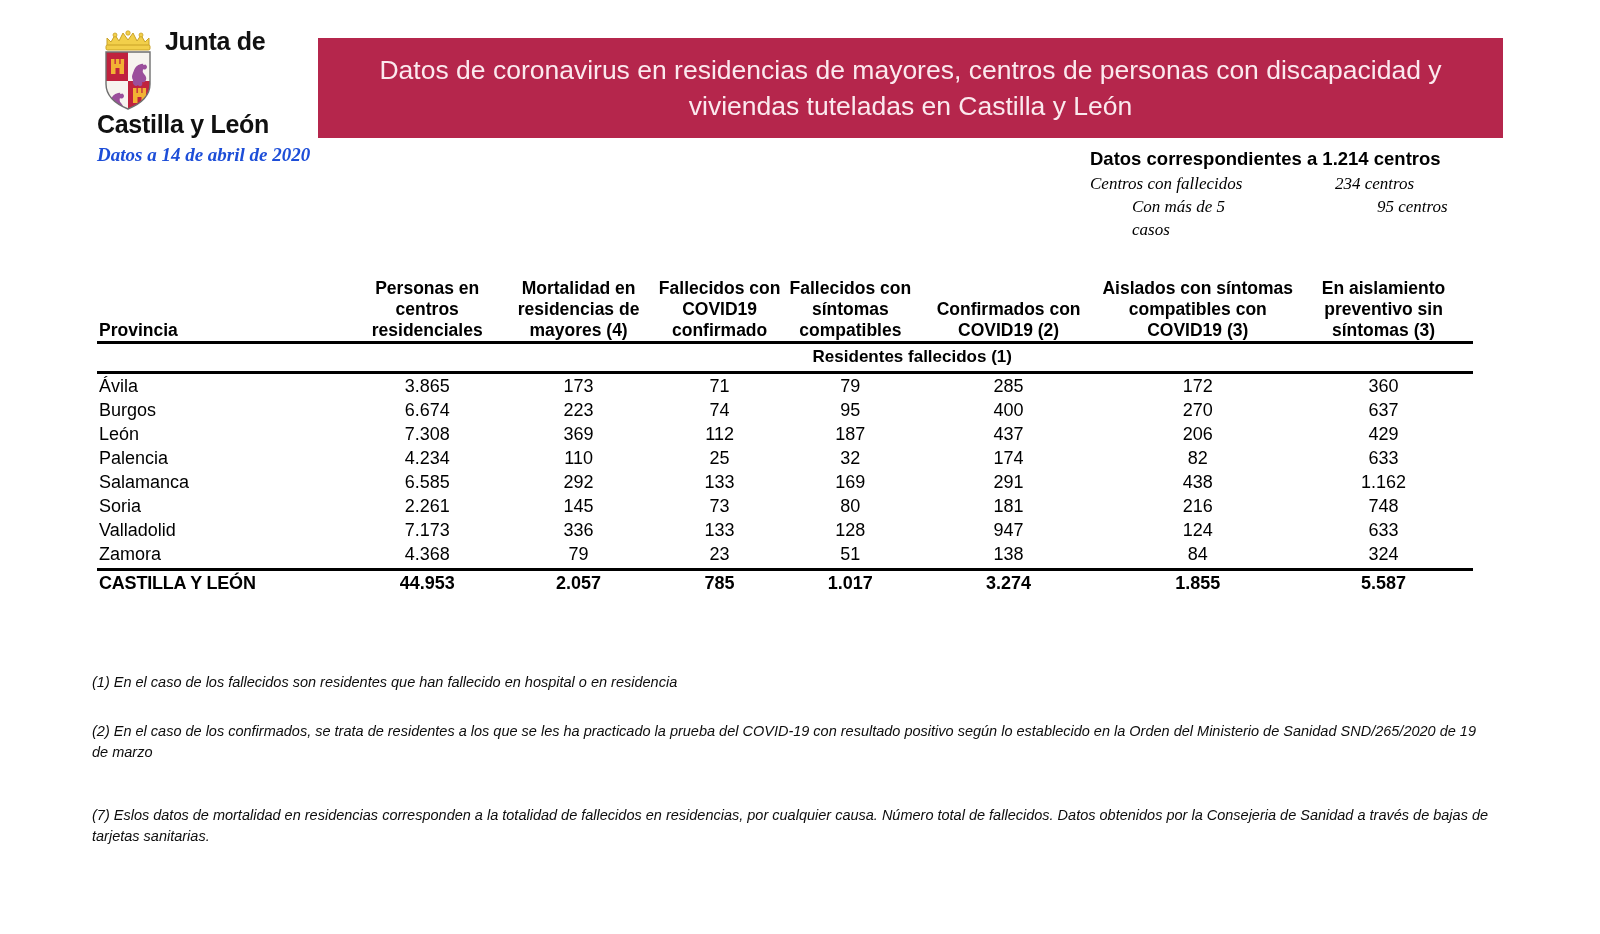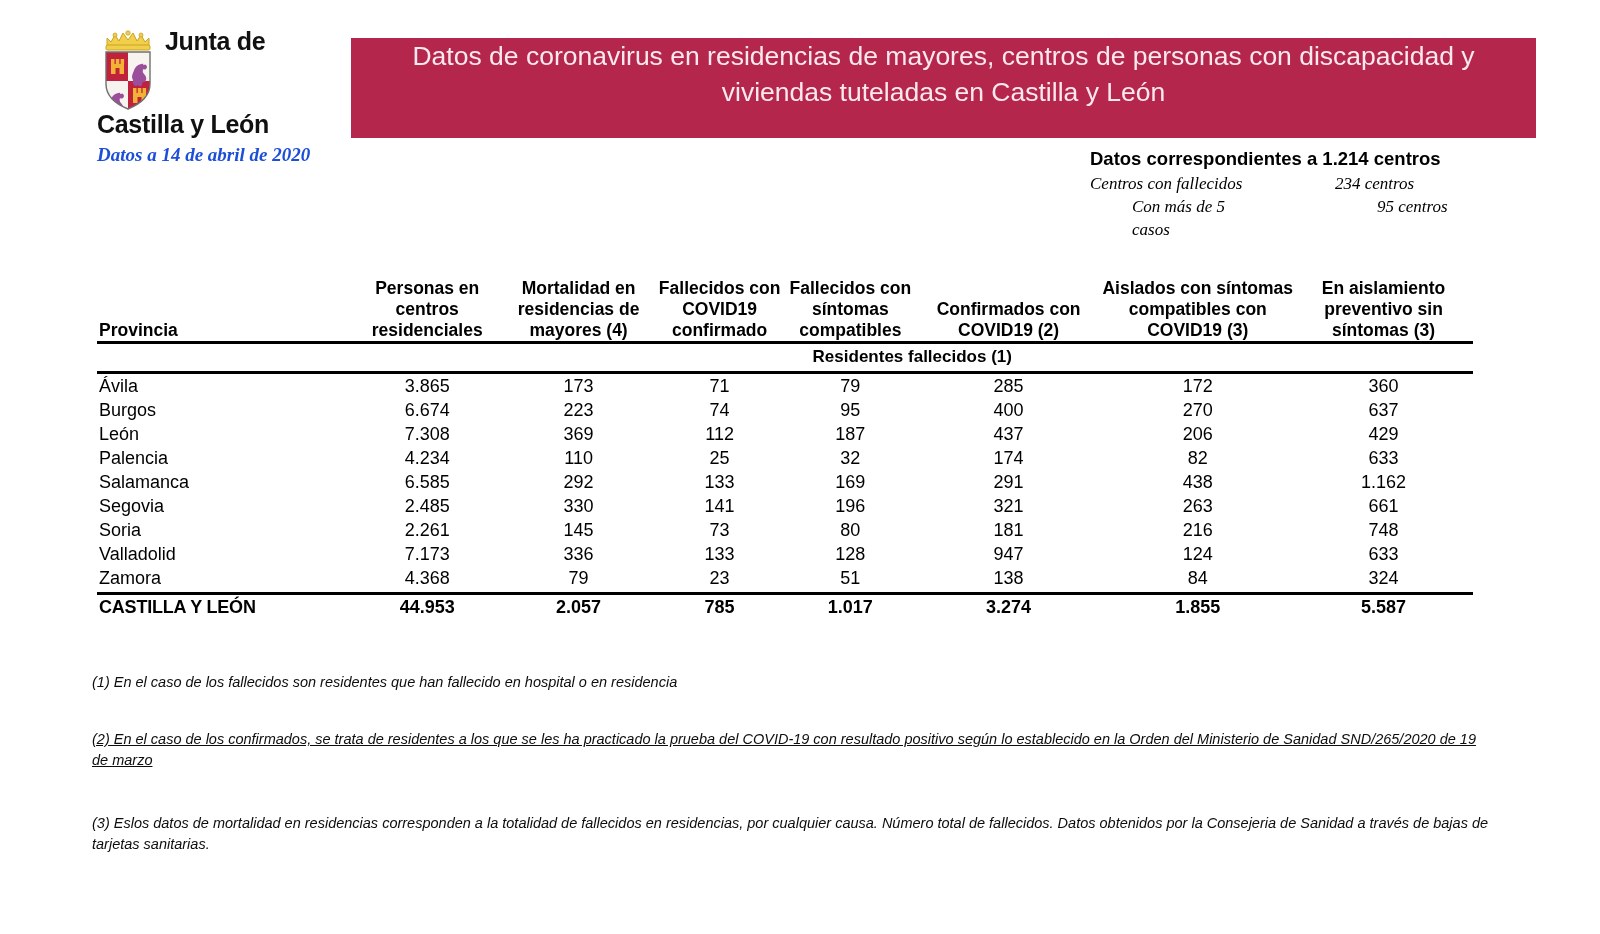--- a/index.html
+++ b/index.html
@@ -70,24 +70,24 @@
   }
 
   .banner {
     position: absolute;
     left: 318px;
     top: 38px;
     width: 1185px;
     height: 100px;
     background: #b5264c;
     display: flex;
+    align-items: center;
     justify-content: center;
     box-sizing: border-box;
     padding: 0 20px;
-    margin-left: 33px;
   }
   .banner-title {
     color: #fbe9ee;
     font-family: "Liberation Sans", sans-serif;
     font-size: 26.5px;
     line-height: 36px;
     text-align: center;
     font-weight: normal;
   }
 
@@ -191,22 +191,22 @@
     width: 1400px;
   }
   .note {
     font-family: "Liberation Sans", sans-serif;
     font-style: italic;
     font-size: 14.5px;
     line-height: 21px;
     margin-bottom: 24px;
     color: #0d0d0d;
   }
-  .note.n1 { margin-bottom: 36px; }
-  .note.n2 { margin-bottom: 42px; text-decoration: underline; }
+  .note.n1 { margin-bottom: 28px; }
+  .note.n2 { margin-bottom: 42px; }
   .note.n3 { margin-bottom: 26px; }
 </style>
 </head>
 <body>
 
 <div class="header">
 
   <div class="logo-block">
     <div class="crest-row">
       <span class="crest">
@@ -361,30 +361,20 @@
           <td class="prov">Salamanca</td>
           <td>6.585</td>
           <td>292</td>
           <td>133</td>
           <td>169</td>
           <td>291</td>
           <td>438</td>
           <td>1.162</td>
         </tr>
         <tr>
-          <td class="prov">Segovia</td>
-          <td>2.485</td>
-          <td>330</td>
-          <td>141</td>
-          <td>196</td>
-          <td>321</td>
-          <td>263</td>
-          <td>661</td>
-        </tr>
-        <tr>
           <td class="prov">Soria</td>
           <td>2.261</td>
           <td>145</td>
           <td>73</td>
           <td>80</td>
           <td>181</td>
           <td>216</td>
           <td>748</td>
         </tr>
         <tr>
@@ -419,14 +409,14 @@
           <td>1.855</td>
           <td>5.587</td>
         </tr>
       </tfoot>
   </table>
 </div>
 
 <div class="notes" id="notes">
     <div class="note n1">(1) En el caso de los fallecidos son residentes que han fallecido en hospital o en residencia</div>
     <div class="note n2">(2) En el caso de los confirmados, se trata de residentes a los que se les ha practicado la prueba del COVID-19 con resultado positivo según lo establecido en la Orden del Ministerio de Sanidad SND/265/2020 de 19 de marzo</div>
-    <div class="note n4">(3) Eslos datos de mortalidad en residencias corresponden a la totalidad de fallecidos en residencias, por cualquier causa. Número total de fallecidos. Datos obtenidos por la Consejeria de Sanidad a través de bajas de tarjetas sanitarias.</div>
+    <div class="note n4">(7) Eslos datos de mortalidad en residencias corresponden a la totalidad de fallecidos en residencias, por cualquier causa. Número total de fallecidos. Datos obtenidos por la Consejeria de Sanidad a través de bajas de tarjetas sanitarias.</div>
   </div>
 
 </body></html>

